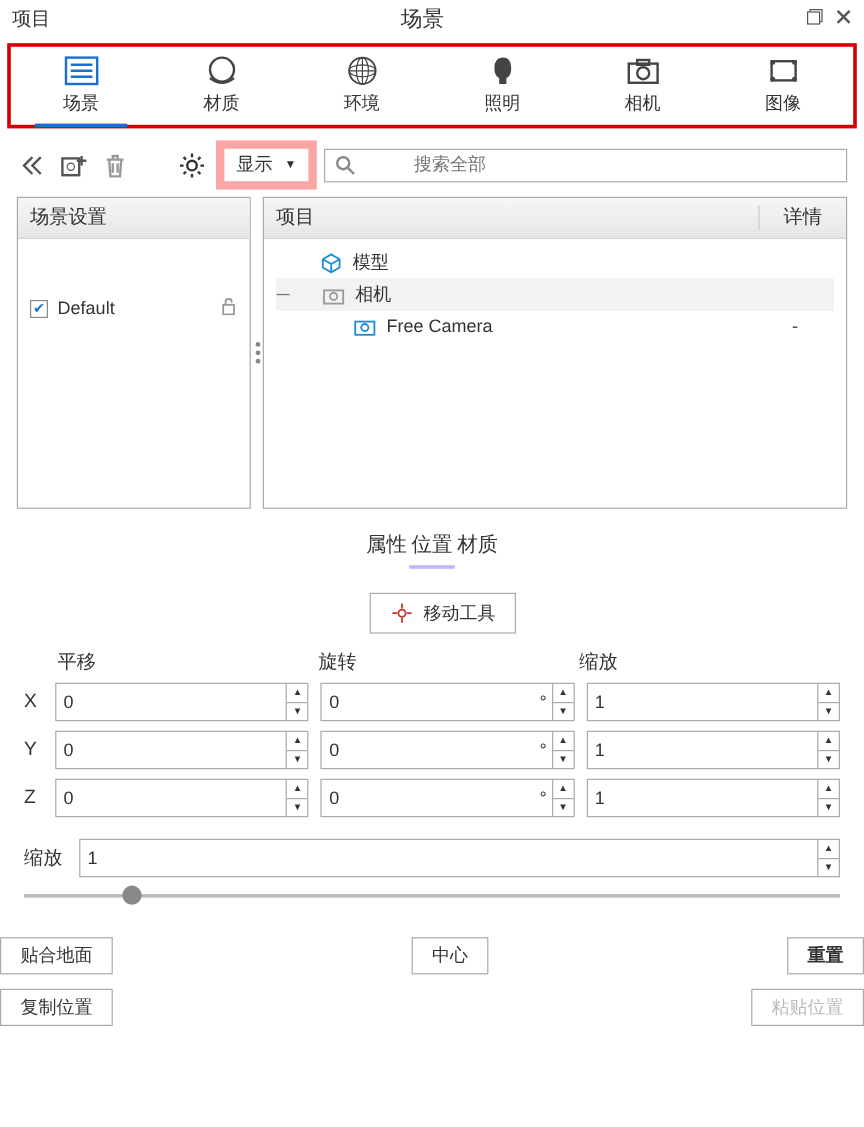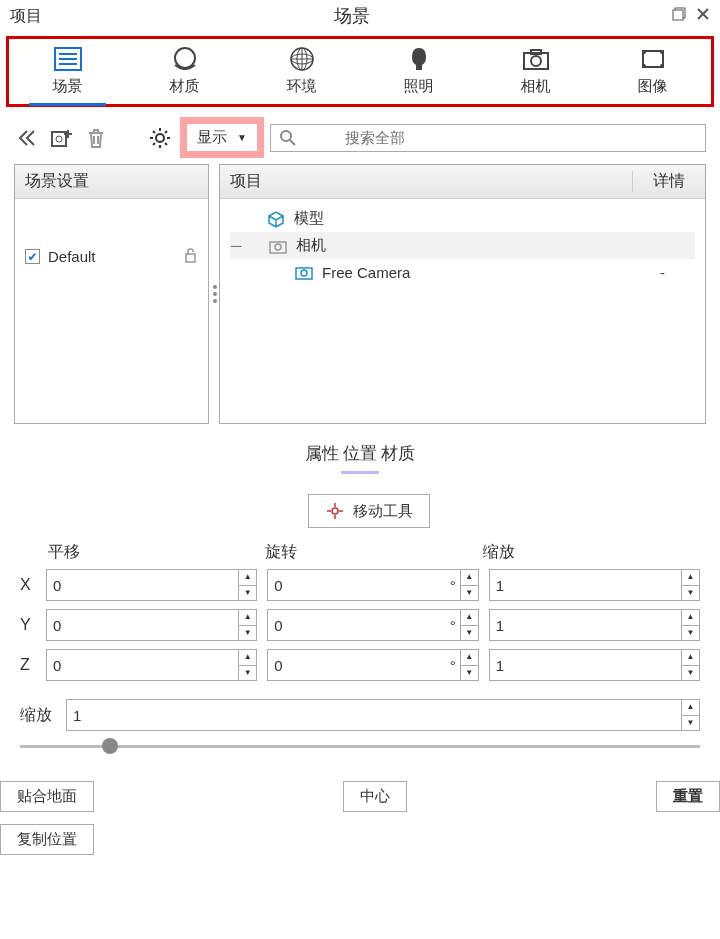--- a/index.html
+++ b/index.html
@@ -360,13 +360,14 @@
   <div class="thumb"></div>
 </div>
 
 <div class="bottom-btns">
   <div class="btn">贴合地面</div>
   <div class="btn">中心</div>
   <div class="btn bold">重置</div>
 </div>
 <div class="bottom-btns">
   <div class="btn">复制位置</div>
+  <div class="btn disabled">粘贴位置</div>
 </div>
 
 </body></html>

